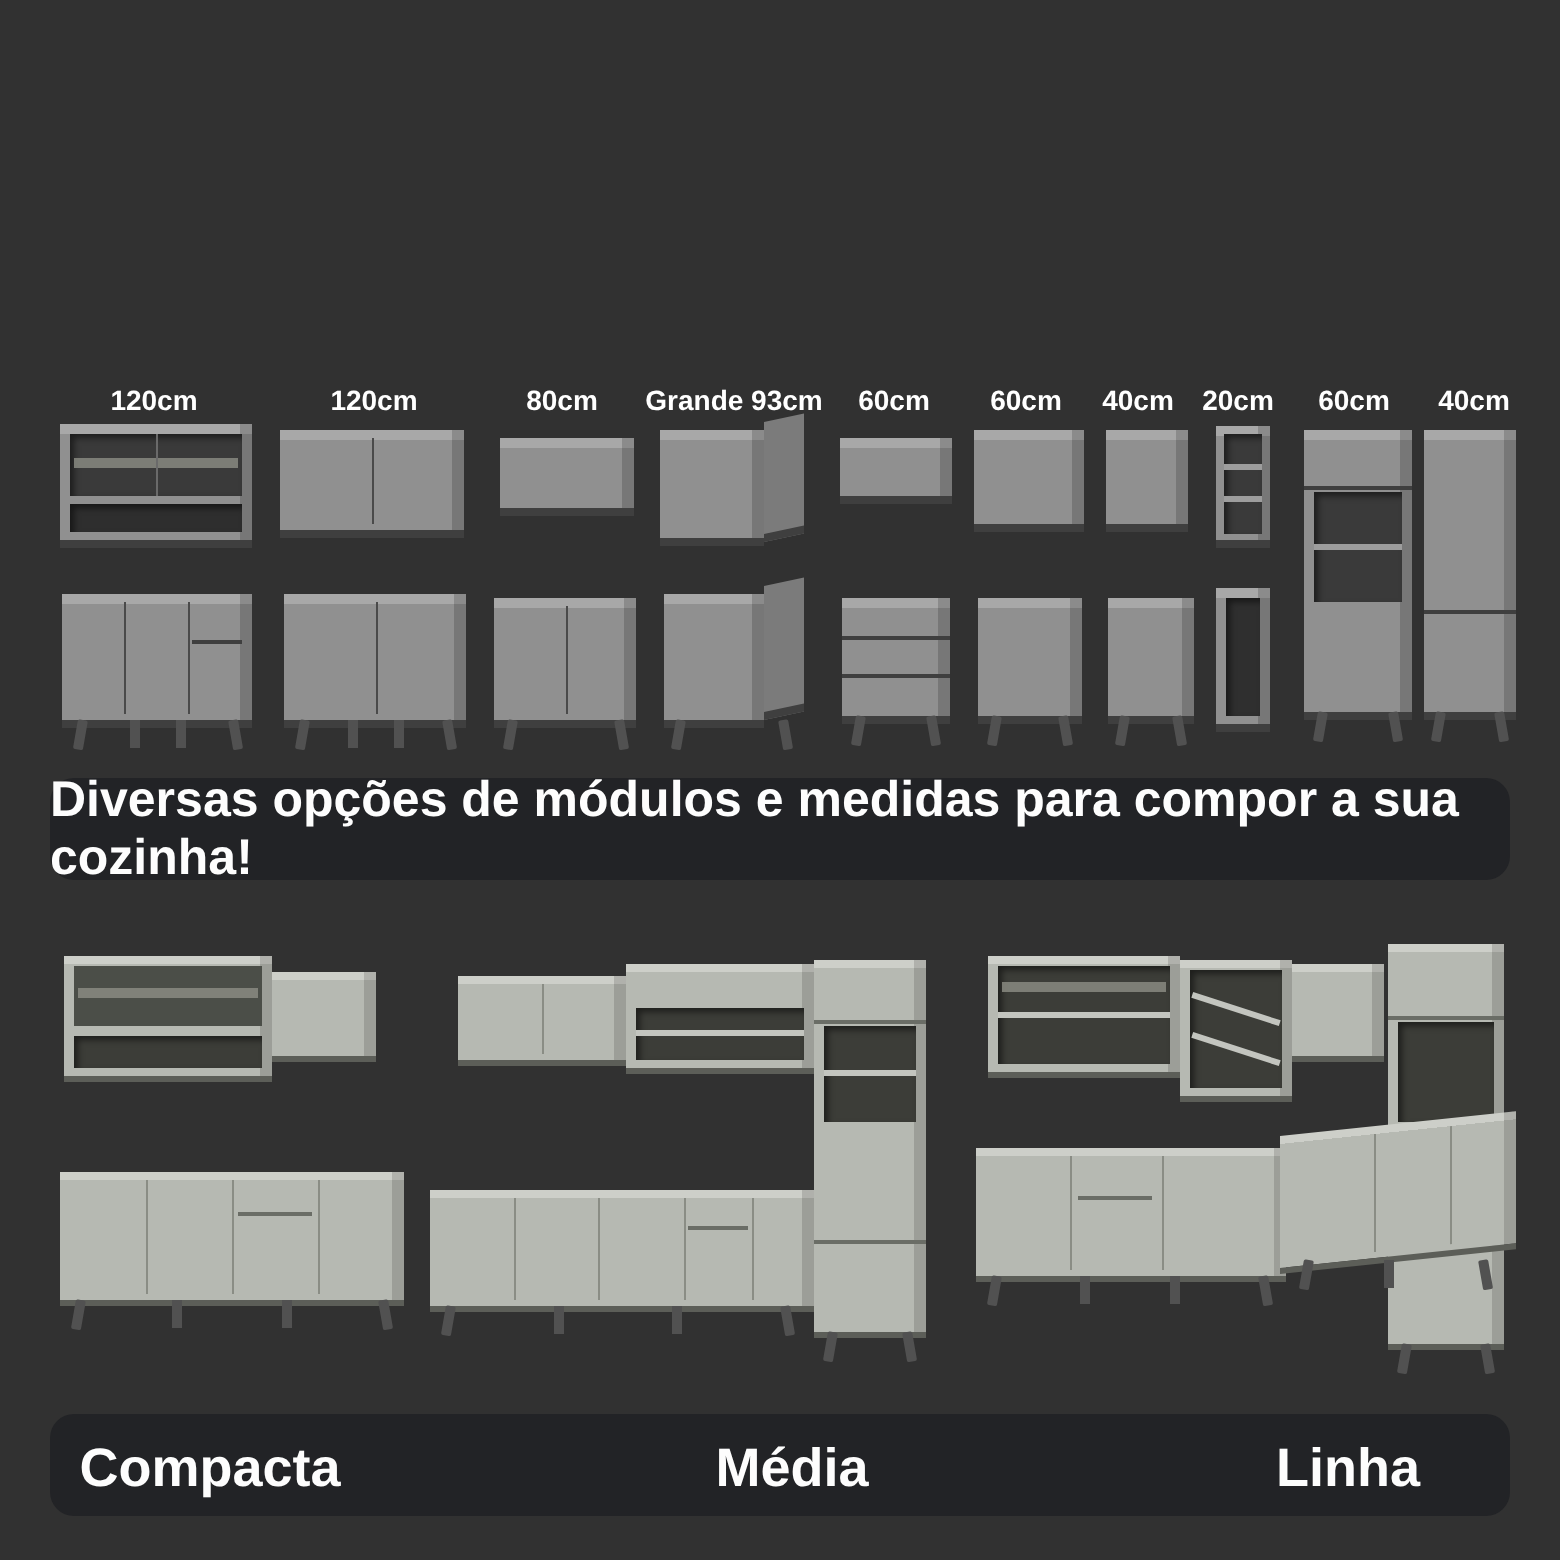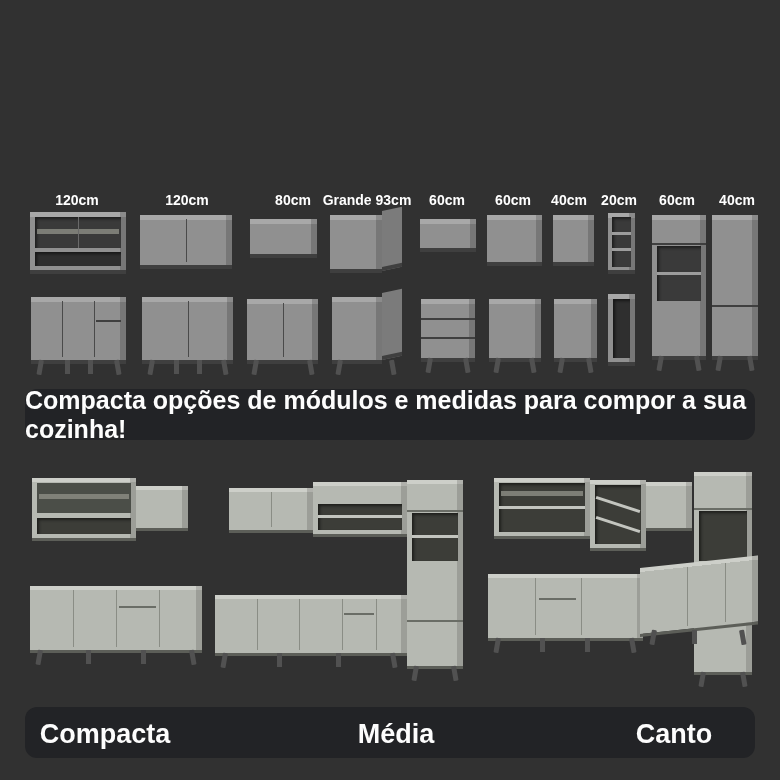--- a/index.html
+++ b/index.html
@@ -53,21 +53,21 @@
           font-size:27px;font-weight:600;color:#fdfdfd;}
 </style>
 </head>
 <body>
 
 <div class="poster">
 
 
   <div class="mlabel" style="left:37px">120cm</div>
   <div class="mlabel" style="left:147px">120cm</div>
-  <div class="mlabel" style="left:253px">80cm</div>
+  <div class="mlabel" style="left:241px">80cm</div>
   <div class="mlabel" style="left:322px;width:90px">Grande 93cm</div>
   <div class="mlabel" style="left:407px">60cm</div>
   <div class="mlabel" style="left:473px">60cm</div>
   <div class="mlabel" style="left:529px">40cm</div>
   <div class="mlabel" style="left:579px">20cm</div>
   <div class="mlabel" style="left:637px">60cm</div>
   <div class="mlabel" style="left:697px">40cm</div>
 
   <div class="cab" style="left:30px;top:212px;width:96px;height:58px">
     <div class="niche" style="left:5px;top:5px;right:5px;height:31px">
@@ -149,21 +149,21 @@
   <div class="legs" style="left:496px;top:358px;width:38px"></div>
 
   <div class="cab" style="left:554px;top:299px;width:43px;height:59px"></div>
   <div class="legs" style="left:560px;top:358px;width:31px"></div>
 
   <div class="cab" style="left:608px;top:294px;width:27px;height:68px">
     <div class="niche" style="left:5px;top:5px;right:5px;bottom:4px;background:#2f2f2f"></div>
   </div>
 
   <div class="banner banner-mid">
-    <span>Compacta opções de módulos e medidas para compor a sua cozinha!</span>
+    <span>Diversas opções de módulos e medidas para compor a sua cozinha!</span>
   </div>
 
   <div class="abs" style="left:20px;top:468px;width:200px;height:215px">
     <div class="cab k" style="left:12px;top:10px;width:104px;height:60px">
       <div class="kglass" style="left:5px;top:5px;right:5px;height:30px">
         <div class="gshelf" style="top:11px"></div>
       </div>
       <div class="kniche" style="left:5px;top:40px;right:5px;bottom:4px"></div>
     </div>
     <div class="cab k" style="left:116px;top:18px;width:52px;height:42px"></div>
@@ -245,15 +245,15 @@
       <div class="vline" style="left:72%"></div>
     </div>
     <div class="legs" style="left:172px;top:178px;width:92px">
       <i class="leg" style="left:40px"></i>
     </div>
   </div>
 
   <div class="banner banner-bot"></div>
   <div class="klabel" style="left:105px">Compacta</div>
   <div class="klabel" style="left:396px">Média</div>
-  <div class="klabel" style="left:674px">Canto</div>
+  <div class="klabel" style="left:674px">Linha</div>
 
 </div>
 
 </body></html>

